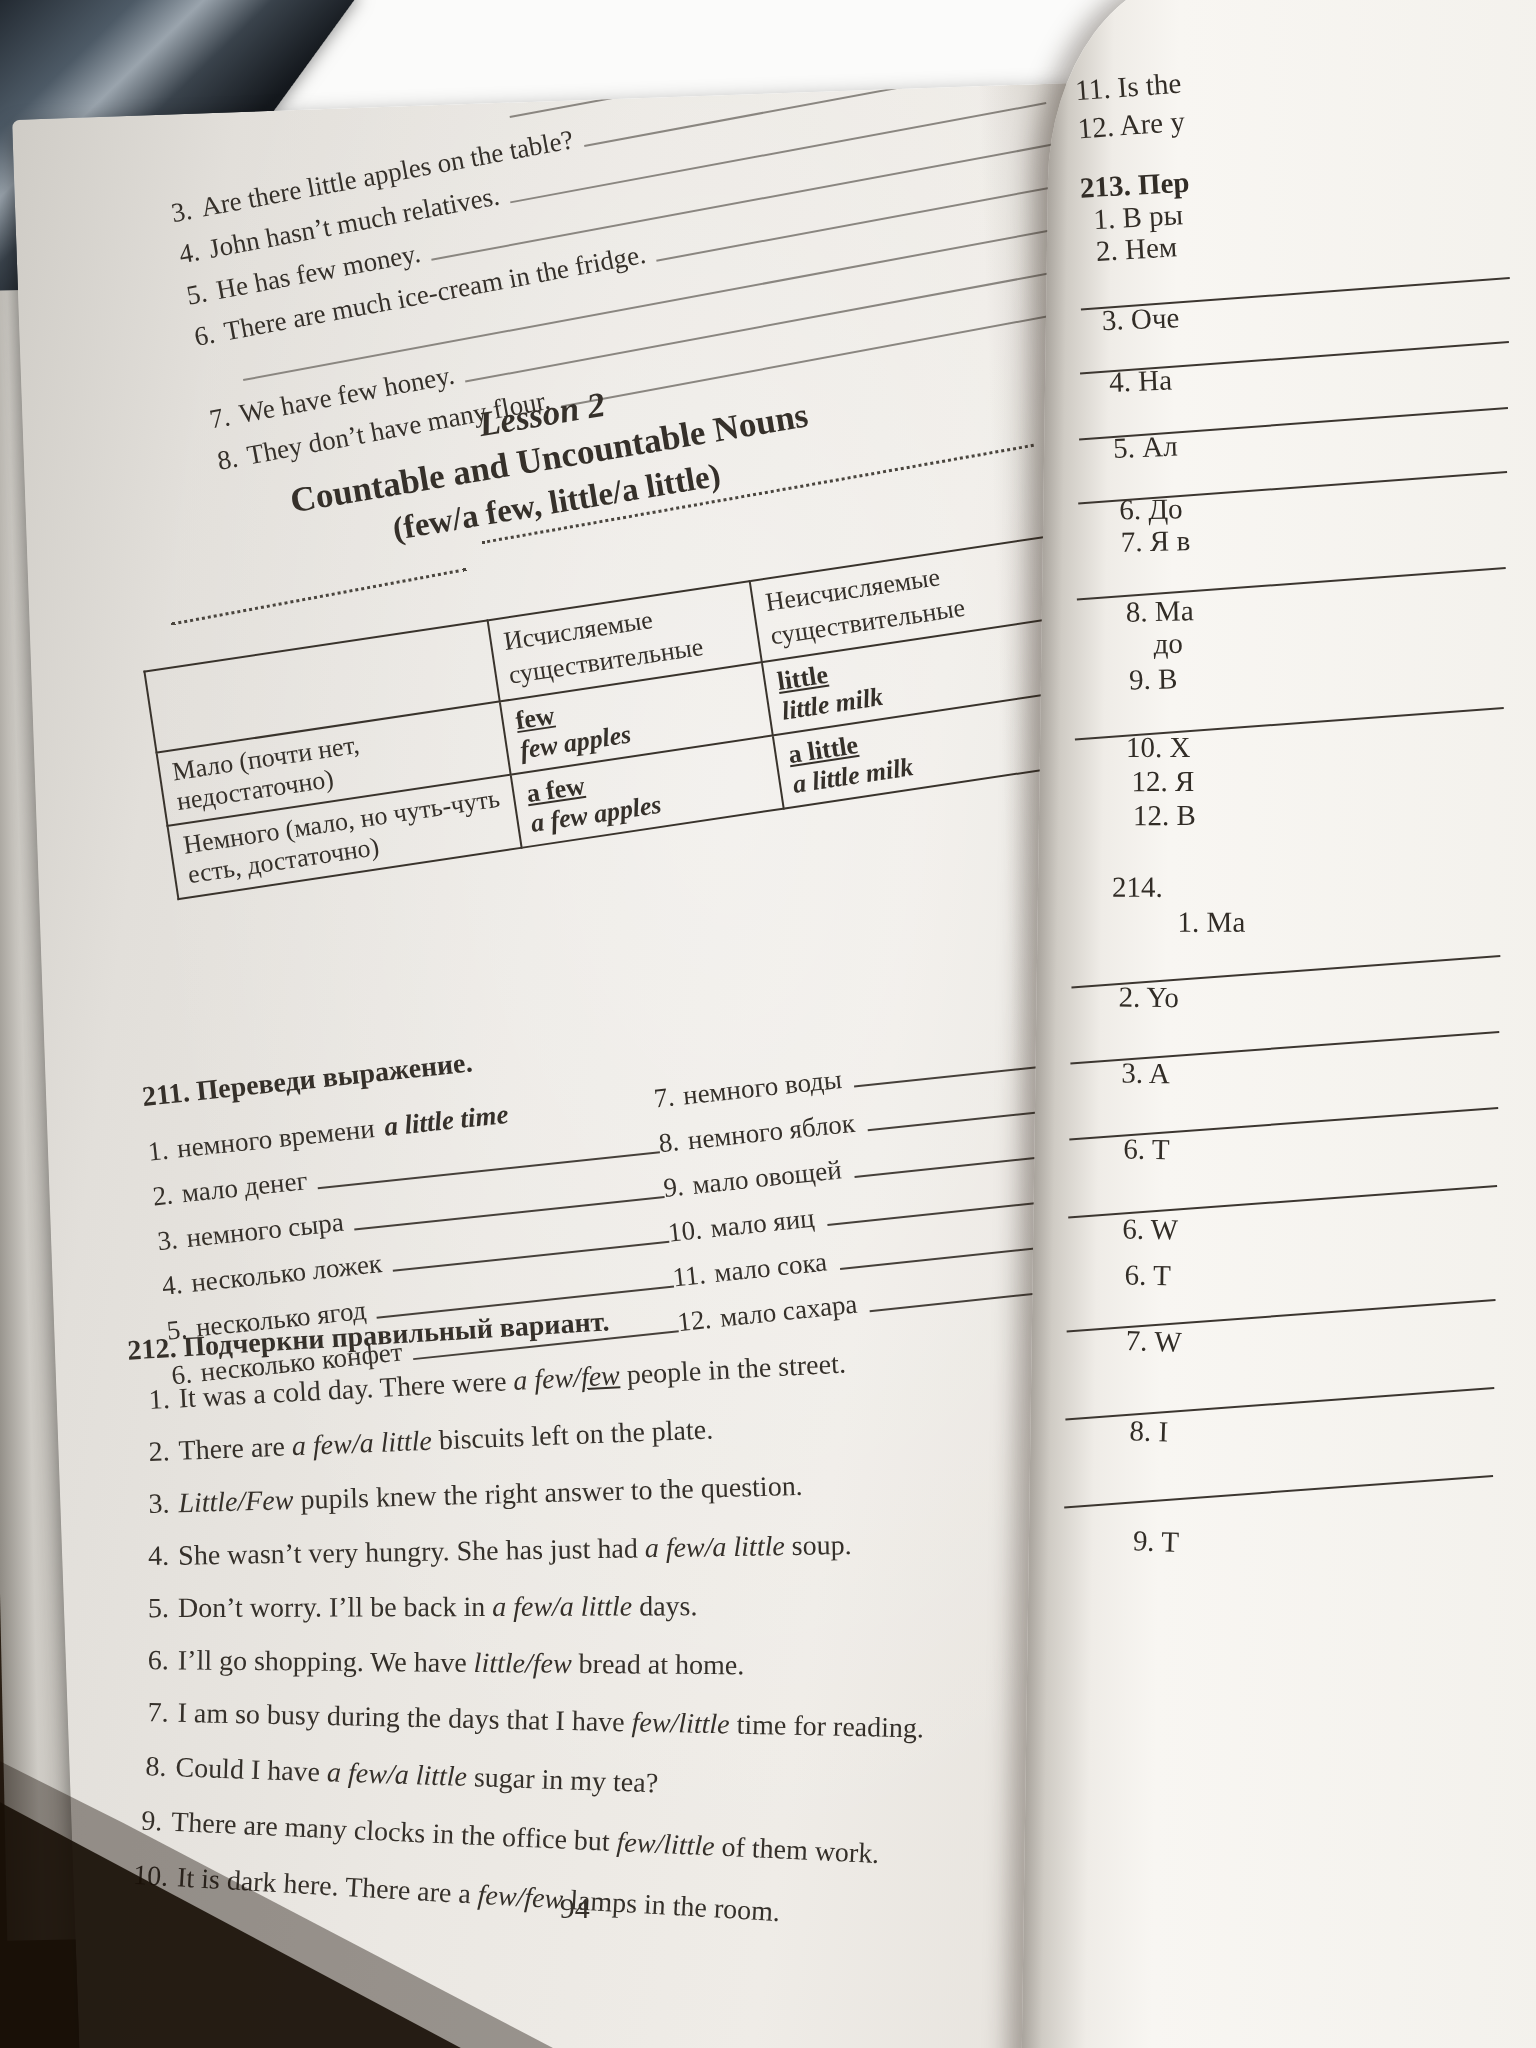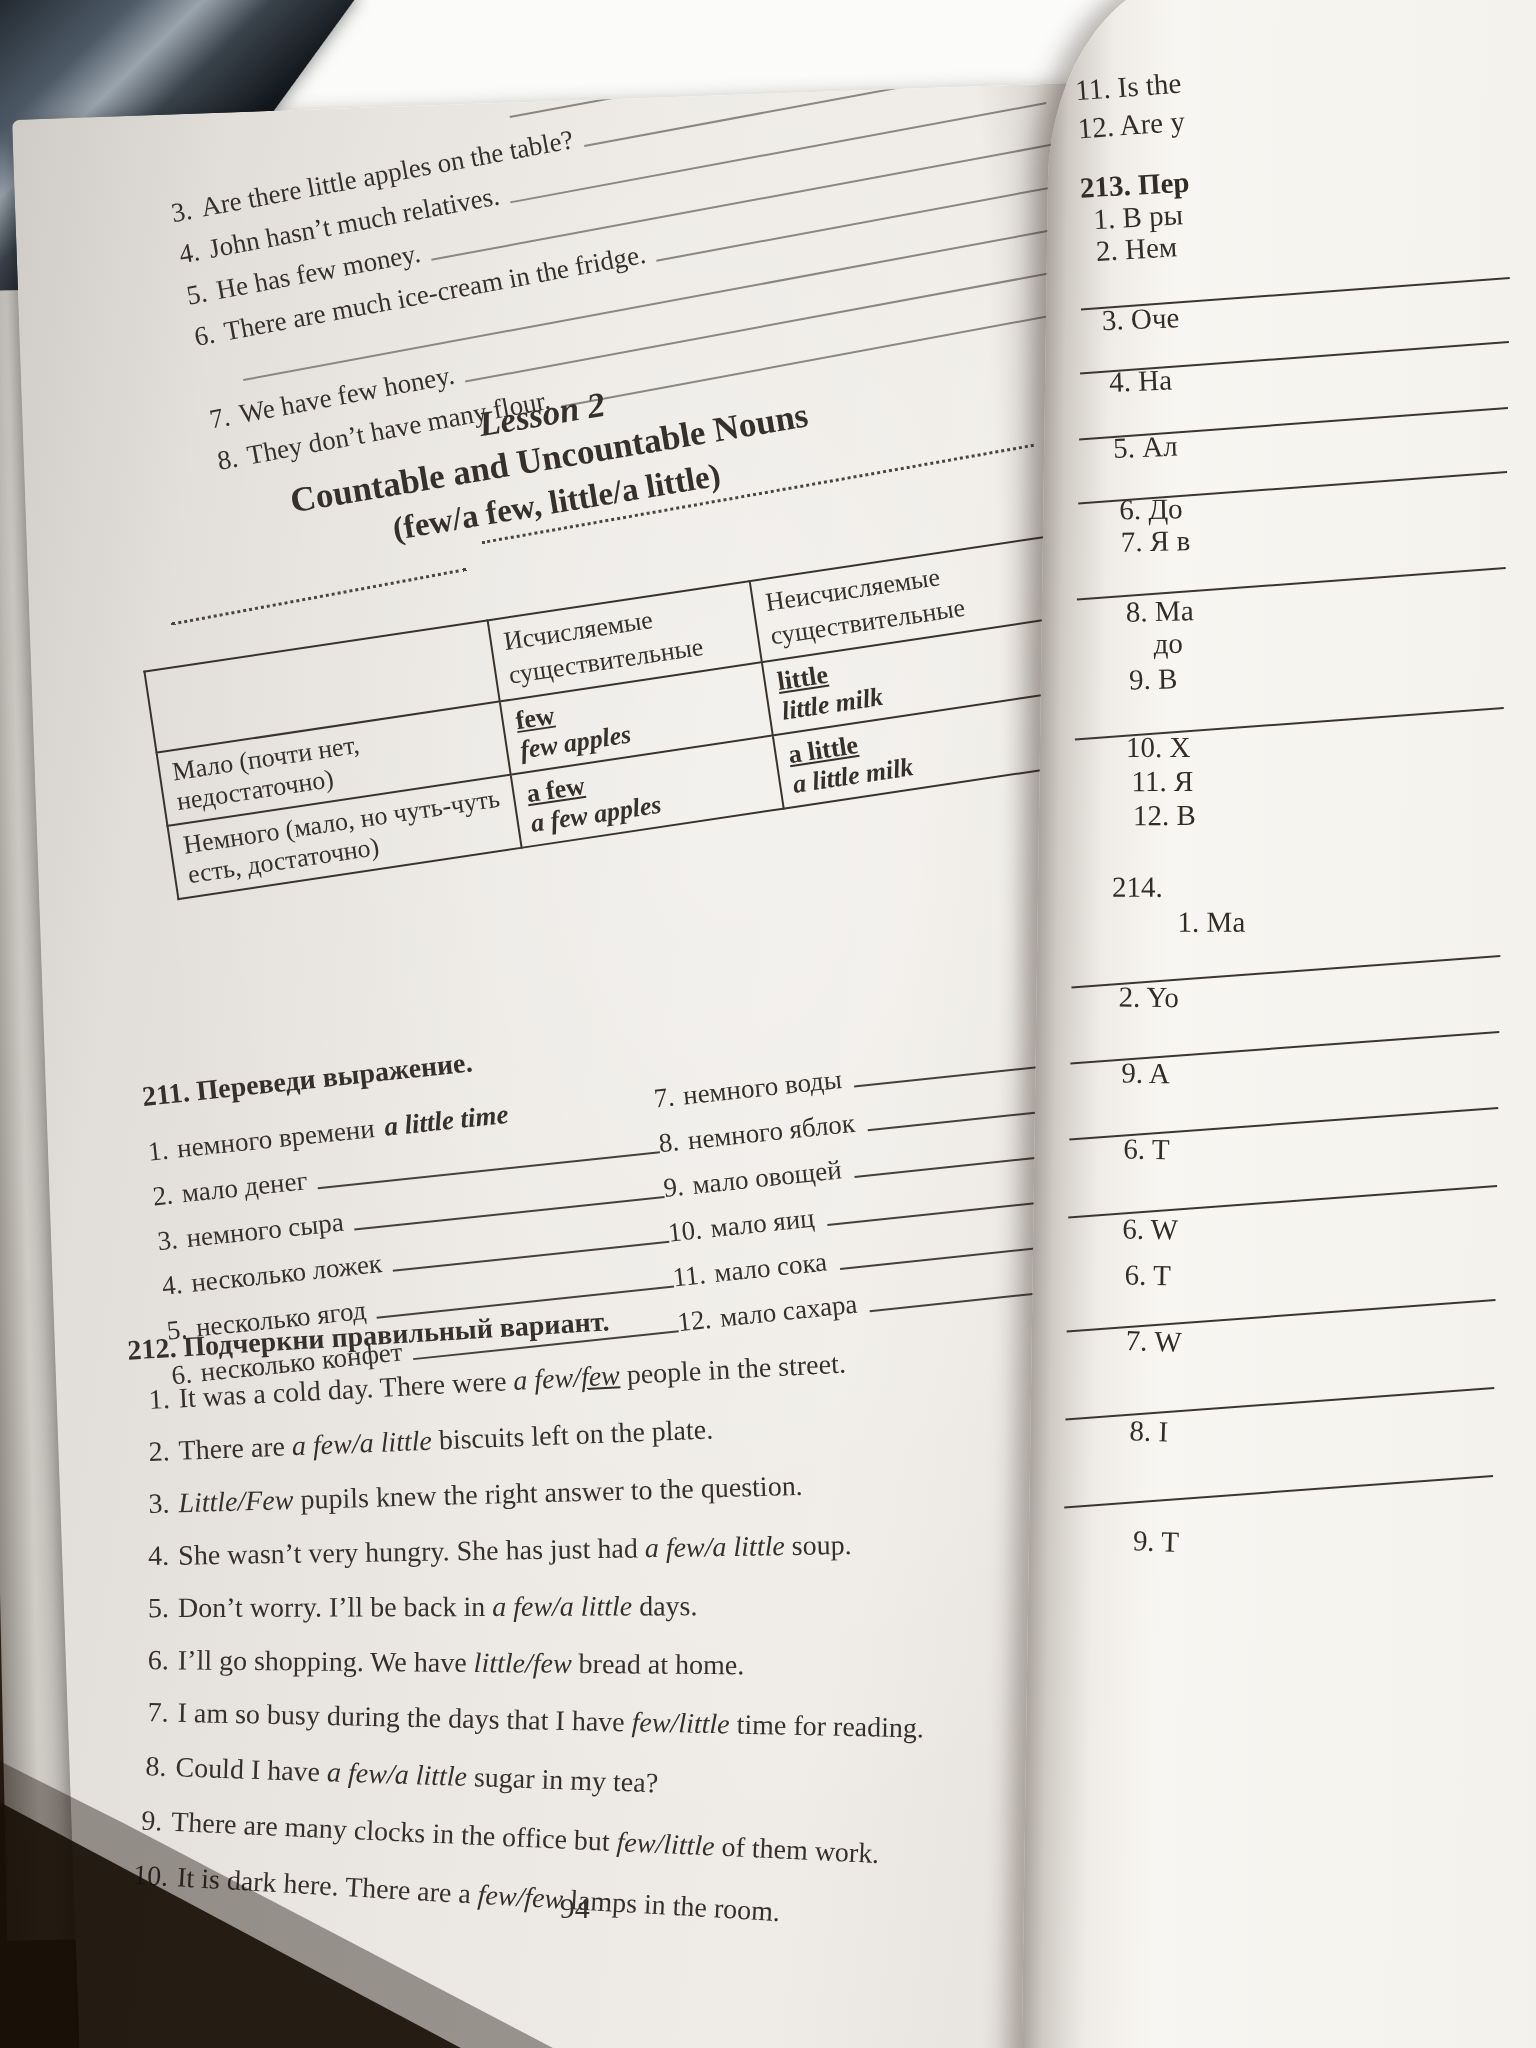--- a/index.html
+++ b/index.html
@@ -279,28 +279,28 @@
     <div class="rfrag" style="left:69px;top:458px;transform:rotate(-3deg);">5. Ал</div>
     <div class="rline" style="top:512px;"></div>
     <div class="rfrag" style="left:76px;top:520px;transform:rotate(-2deg);">6. До</div>
     <div class="rfrag" style="left:78px;top:552px;transform:rotate(-2deg);">7. Я в</div>
     <div class="rline" style="top:608px;"></div>
     <div class="rfrag" style="left:84px;top:622px;transform:rotate(-2deg);">8. Ма</div>
     <div class="rfrag" style="left:112px;top:654px;transform:rotate(-2deg);">до</div>
     <div class="rfrag" style="left:88px;top:690px;transform:rotate(-2deg);">9. В</div>
     <div class="rline" style="top:748px;"></div>
     <div class="rfrag" style="left:86px;top:758px;transform:rotate(-1deg);">10. Х</div>
-    <div class="rfrag" style="left:92px;top:792px;transform:rotate(-1deg);">11. Я</div>
+    <div class="rfrag" style="left:92px;top:792px;transform:rotate(-1deg);">12. Я</div>
     <div class="rfrag" style="left:94px;top:826px;transform:rotate(-1deg);">12. В</div>
     <div class="rfrag" style="left:74px;top:898px;transform:rotate(-1deg);font-weight:normal;">214.</div>
     <div class="rfrag" style="left:98px;top:932px;transform:rotate(-1deg);margin-left:42px;">1. Ма</div>
     <div class="rline" style="top:996px;"></div>
     <div class="rfrag" style="left:82px;top:1008px;">2. Yo</div>
     <div class="rline" style="top:1072px;"></div>
-    <div class="rfrag" style="left:86px;top:1084px;">9. A</div>
+    <div class="rfrag" style="left:86px;top:1084px;">3. A</div>
     <div class="rline" style="top:1148px;"></div>
     <div class="rfrag" style="left:89px;top:1160px;">6. T</div>
     <div class="rline" style="top:1226px;"></div>
     <div class="rfrag" style="left:89px;top:1240px;">6. W</div>
     <div class="rfrag" style="left:92px;top:1286px;font-family:Liberation Serif, serif;">6. T</div>
     <div class="rline" style="top:1340px;"></div>
     <div class="rfrag" style="left:94px;top:1352px;transform:rotate(1deg);">7. W</div>
     <div class="rline" style="top:1428px;"></div>
     <div class="rfrag" style="left:99px;top:1442px;transform:rotate(1deg);">8. I</div>
     <div class="rline" style="top:1516px;"></div>

